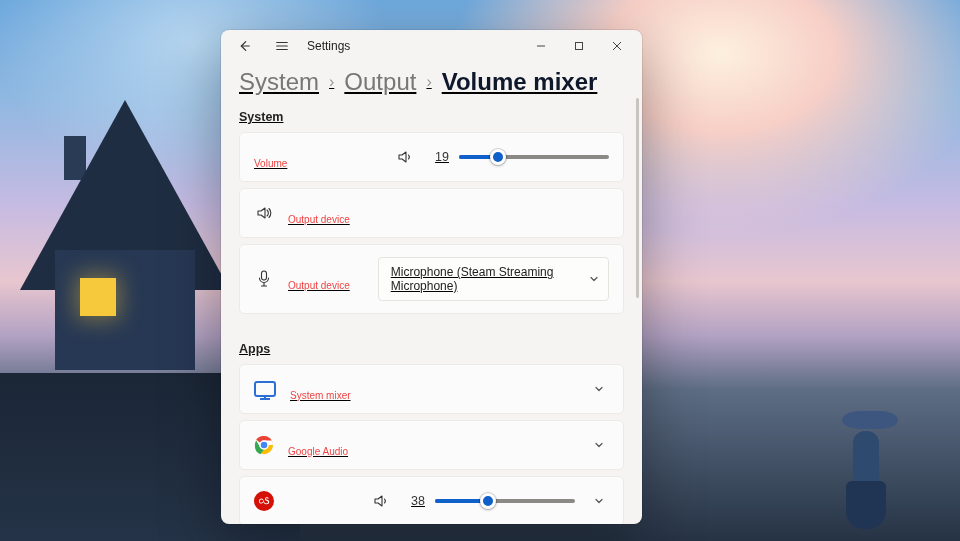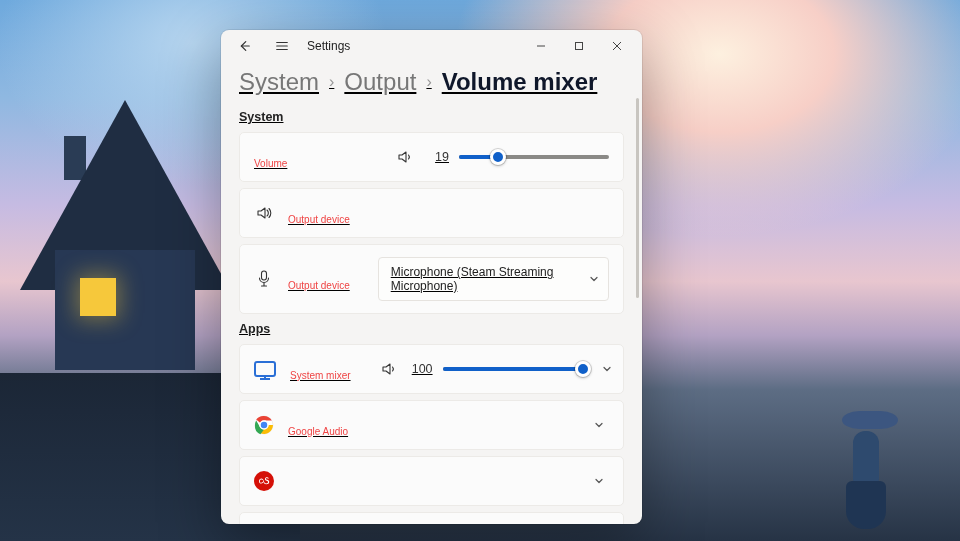--- a/index.html
+++ b/index.html
@@ -206,41 +206,27 @@
         <div class="select">
           <span>Microphone (Steam Streaming Microphone)</span>
           <span class="chev">
             <svg class="chev-down" viewBox="0 0 10 10">
                 <path d="M2 3.5 5 6.5 8 3.5" stroke="#555" stroke-width="1.2" fill="none" stroke-linecap="round" stroke-linejoin="round"></path>
               </svg>
           </span>
         </div>
       </div>
 
-      <div class="section-label" style="margin-top:8px">Apps</div>
+      <div class="section-label" style="margin-top:28px">Apps</div>
 
       <div id="apps-list">
           <div class="card">
             <div class="app-icon sys"></div>
             <span class="label">System mixer</span>
             <span class="grow"></span>
-            <div class="vol-row">
-              <span class="icon">
-                <svg class="sound-icon" viewBox="0 0 16 16">
-                  <path d="M2 6v4h3l4 3V3L5 6H2z" stroke="#333" stroke-width="1.1" fill="none" stroke-linejoin="round"></path>
-                  <path d="M11.5 6a3 3 0 010 4" stroke="#333" stroke-width="1.1" fill="none" stroke-linecap="round"></path>
-                </svg>
-              </span>
-              <span class="vol-val">100</span>
-              <div class="slider">
-                <div class="track"></div>
-                <div class="fill" style="width: 100%;"></div>
-                <div class="thumb" style="left: 100%;"></div>
-              </div>
-            </div>
             <span class="expand">
               <svg class="chev-down" viewBox="0 0 10 10">
                 <path d="M2 3.5 5 6.5 8 3.5" stroke="#555" stroke-width="1.2" fill="none" stroke-linecap="round" stroke-linejoin="round"></path>
               </svg>
             </span>
           </div>
           <div class="card">
             <div class="app-icon">
               <svg width="20" height="20" viewBox="0 0 20 20">
                 <circle cx="10" cy="10" r="9" fill="#fff" stroke="#ddd" stroke-width=".5"></circle>
@@ -259,20 +245,34 @@
               </svg>
             </span>
           </div>
           <div class="card">
             <div class="app-icon" style="background:#d51007">
               <svg width="12" height="12" viewBox="0 0 12 12">
                 <path d="M3 8.5c-1 0-2-.8-2-2.3C1 4.3 2.3 3.5 3.3 3.5c1.5 0 2 1.2 2.5 2.5.5 1.4 1 2.5 2.5 2.5 1 0 1.8-.6 1.8-1.4 0-.8-.6-1.1-1.5-1.4-1-.3-1.6-.8-1.6-1.8 0-1 .8-1.7 2-1.7.9 0 1.5.4 1.8 1.2l-.9.4c-.2-.5-.5-.8-1-.8-.6 0-1 .4-1 .8 0 .6.5.8 1.3 1 1.2.4 2 .9 2 2.2 0 1.3-1.1 2.3-2.8 2.3-2.2 0-2.9-1.5-3.4-3C5.5 5.6 5 4.4 3.3 4.4c-.7 0-1.4.6-1.4 1.8 0 1 .6 1.5 1.2 1.5.7 0 1.1-.4 1.4-.9l.7.7C4.7 8.1 4 8.5 3 8.5z" fill="#fff"></path>
               </svg>
             </div>
             <span class="grow"></span>
+            <div class="vol-row">
+              <span class="icon">
+                <svg class="sound-icon" viewBox="0 0 16 16">
+                  <path d="M2 6v4h3l4 3V3L5 6H2z" stroke="#333" stroke-width="1.1" fill="none" stroke-linejoin="round"></path>
+                  <path d="M11.5 6a3 3 0 010 4" stroke="#333" stroke-width="1.1" fill="none" stroke-linecap="round"></path>
+                </svg>
+              </span>
+              <span class="vol-val">38</span>
+              <div class="slider">
+                <div class="track"></div>
+                <div class="fill" style="width: 38%;"></div>
+                <div class="thumb" style="left: 38%;"></div>
+              </div>
+            </div>
             <span class="expand">
               <svg class="chev-down" viewBox="0 0 10 10">
                 <path d="M2 3.5 5 6.5 8 3.5" stroke="#555" stroke-width="1.2" fill="none" stroke-linecap="round" stroke-linejoin="round"></path>
               </svg>
             </span>
           </div>
           <div class="card">
             <span class="grow"></span>
           </div>
         </div>

